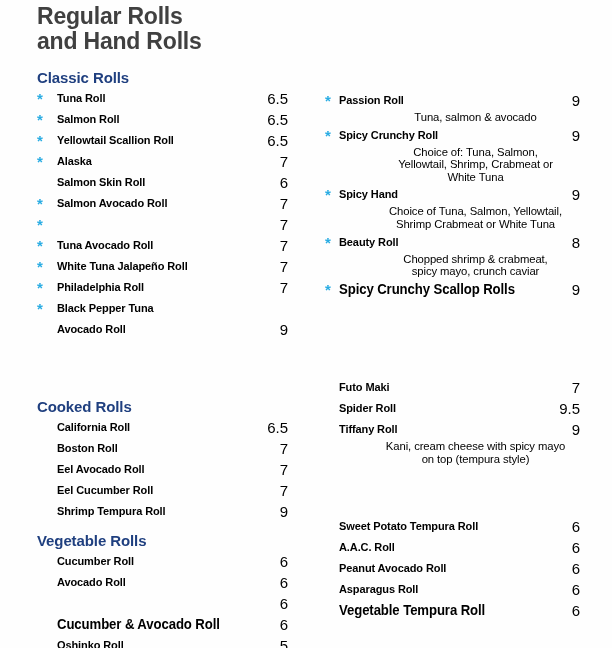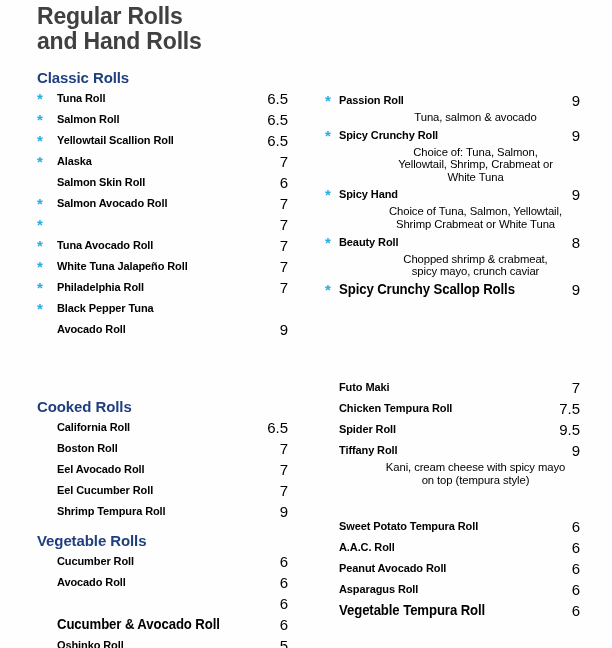--- a/index.html
+++ b/index.html
@@ -291,24 +291,20 @@
           </div>
         </div>
       </div>
       <div class="section" style="top: 377px;">
         <div class="items">
           <div class="item">
             <span class="name nostar">Futo Maki</span>
             <span class="price">7</span>
           </div>
           <div class="item">
-            <span class="name nostar">Chicken Tempura Roll</span>
-            <span class="price">7.5</span>
-          </div>
-          <div class="item">
             <span class="name nostar">Spider Roll</span>
             <span class="price">9.5</span>
           </div>
           <div class="item">
             <span class="name nostar">Tiffany Roll</span>
             <span class="price">9</span>
           </div>
           <div class="desc">Kani, cream cheese with spicy mayo
 on top (tempura style)</div>
         </div>

